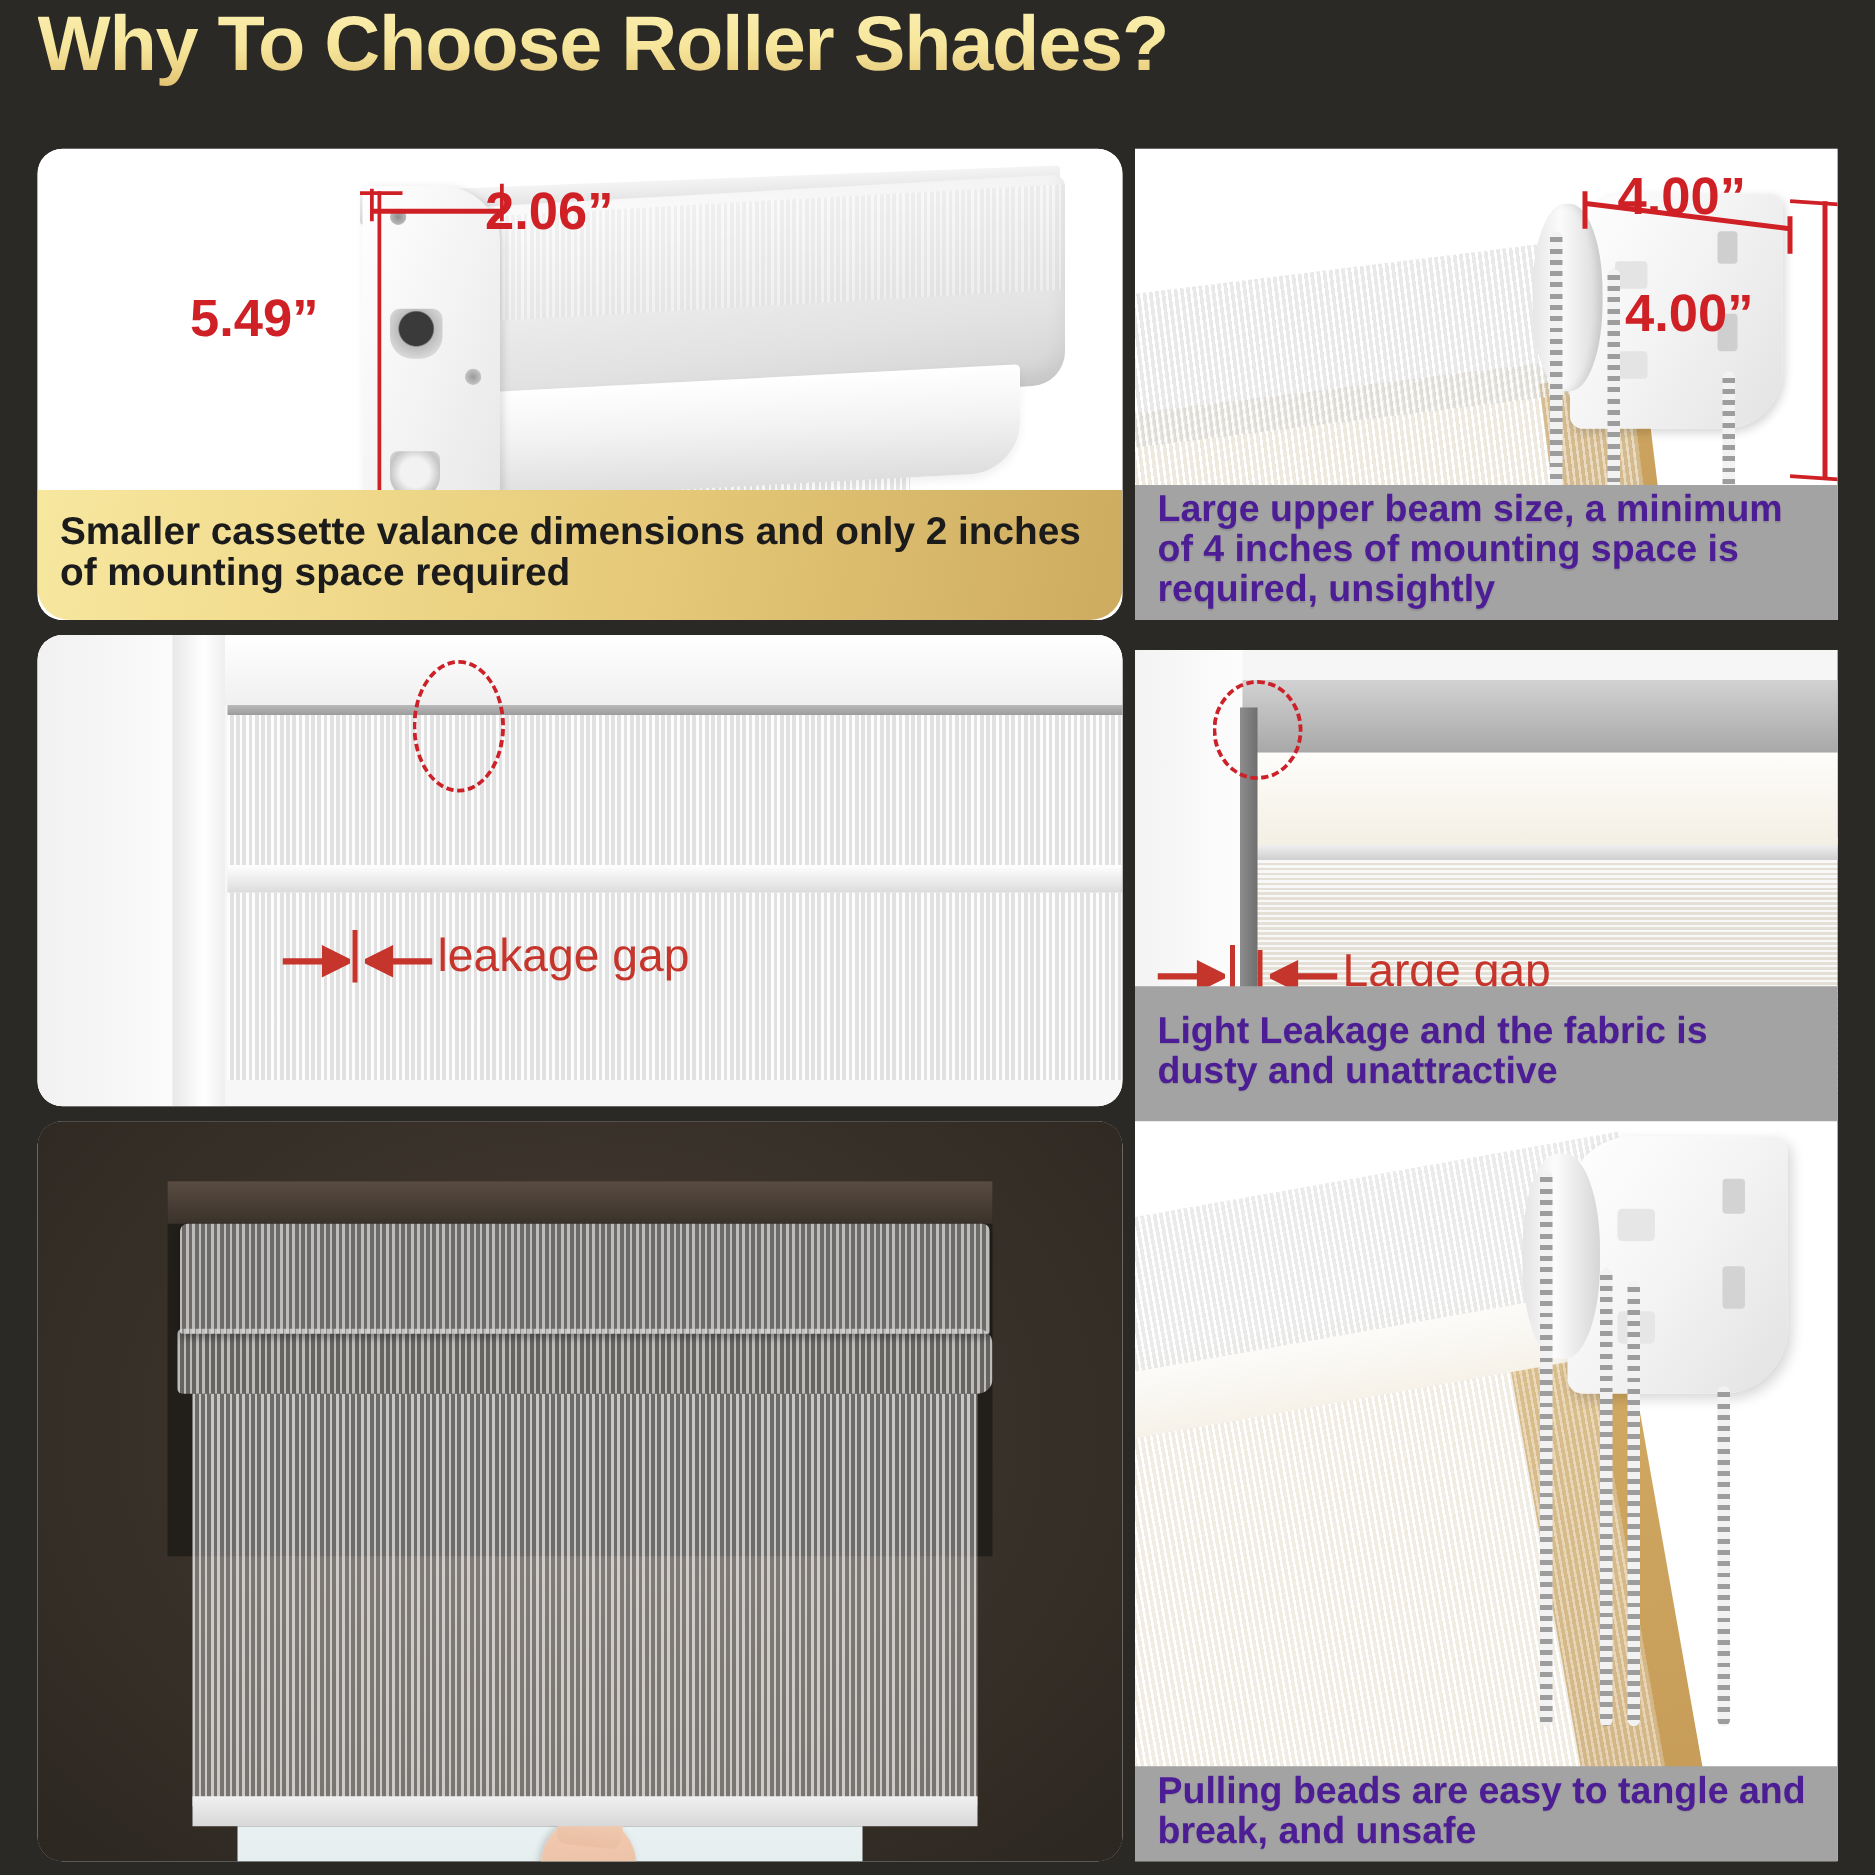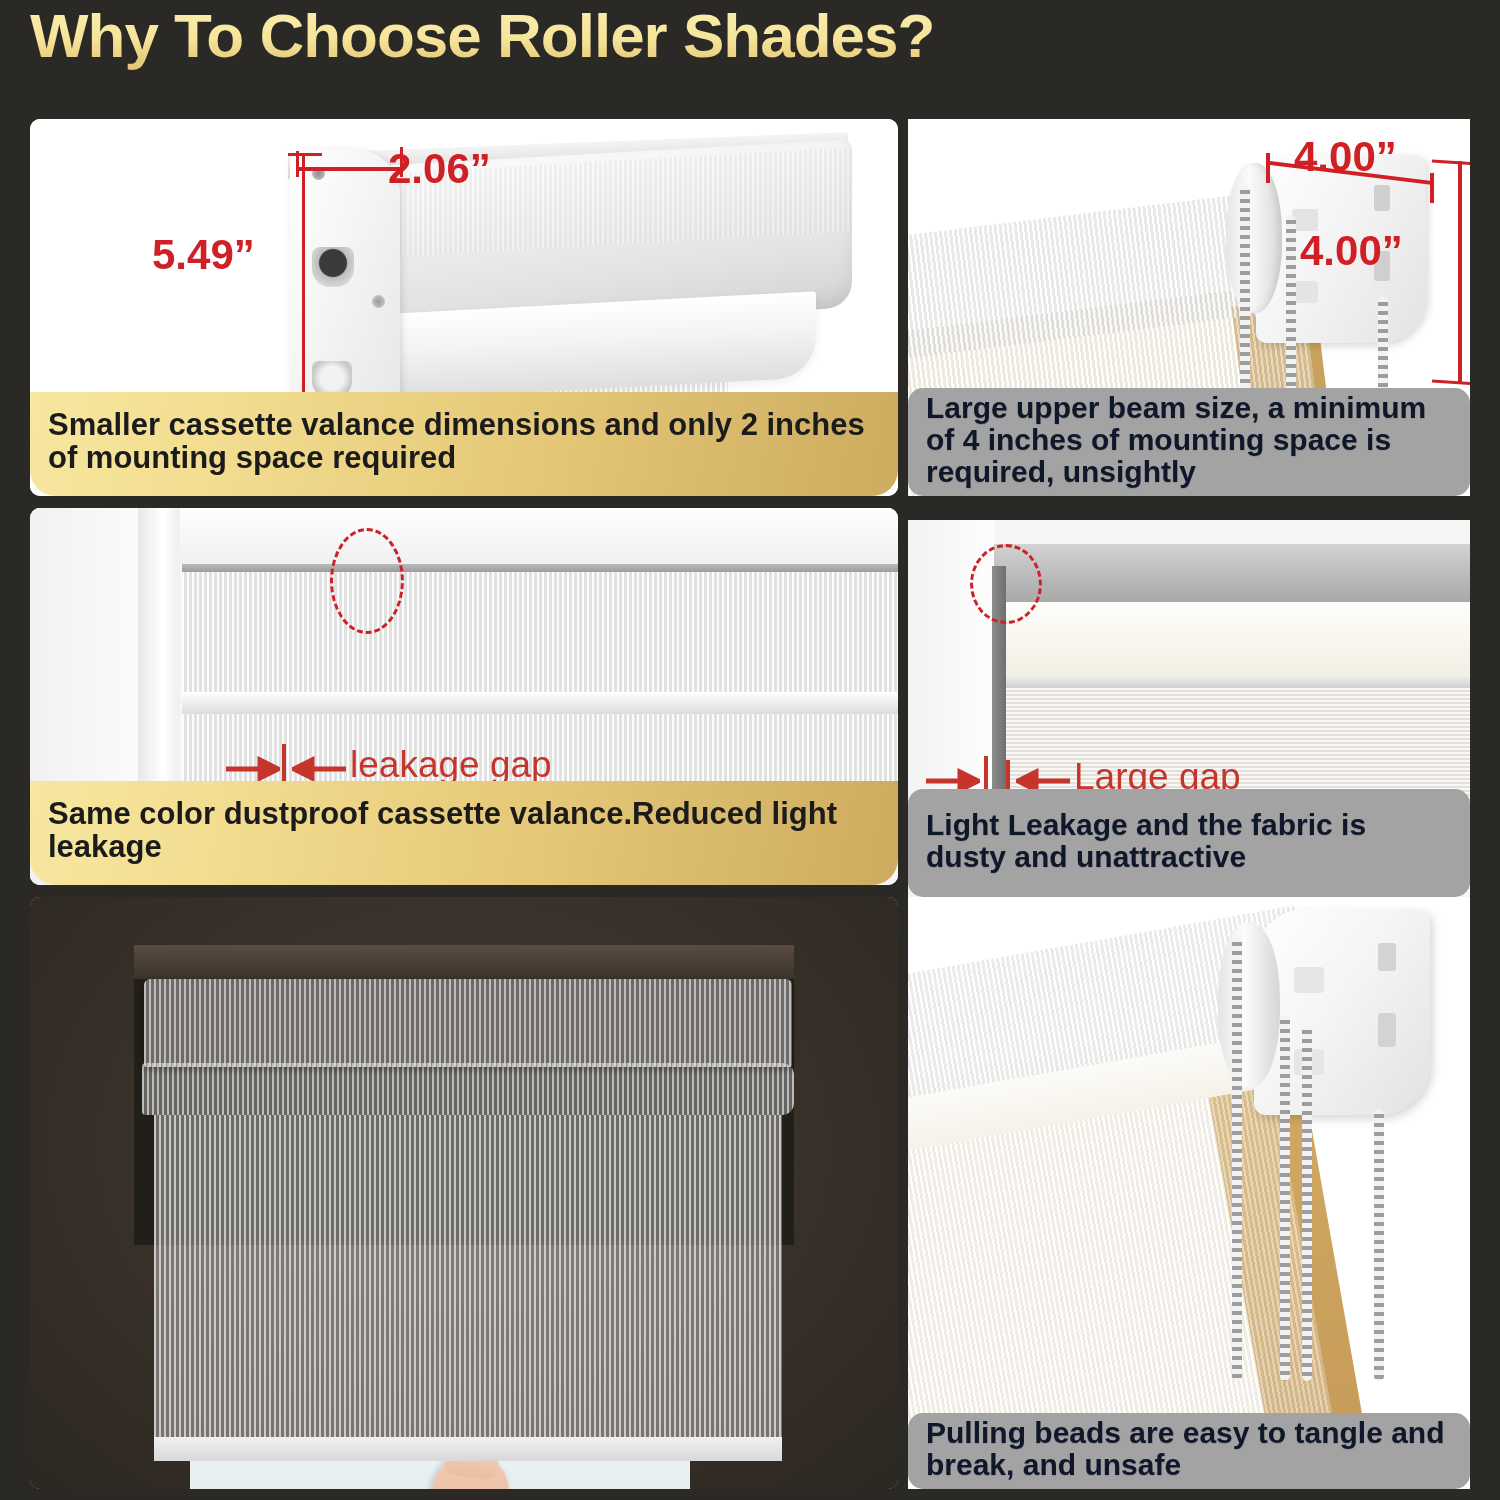--- a/index.html
+++ b/index.html
@@ -22,21 +22,21 @@
     background:linear-gradient(180deg,#fbf0b2 0%,#f6e59a 35%,#e2c272 65%,#cfae63 100%);
     -webkit-background-clip:text; background-clip:text;
     color:transparent; -webkit-text-fill-color:transparent;
     white-space:nowrap;
   }
 
   
   .grid{ position:absolute; left:0; top:108px; width:1500px; height:1392px; }
 
   .panel{ position:absolute; overflow:hidden; background:#fff; }
-  .panel.left  { left:30px;  width:868px; border-radius:10px; }
+  .panel.left  { left:30px;  width:868px; border-radius:20px; }
   .panel.right { left:908px; width:562px; border-radius:0; }
 
   .row1 { top:11px;  height:377px; }
   .row2 { top:400px; height:377px; }
   .row3 { top:789px; height:592px; }
 
   .panel.right.row1 { top:11px;  height:377px; }
   .panel.right.row2 { top:400px; height:377px;margin-top:12px; }
   .panel.right.row3 { top:789px; height:592px; }
 
@@ -51,24 +51,23 @@
     z-index:9;
   }
   .caption.gold{
     background:linear-gradient(100deg,#f7e79f 0%,#f2dd90 22%,#e5c878 58%,#cdab5f 100%);
     color:#1b1b1b;
     font-size:31px;
     border-bottom-left-radius:26px; border-bottom-right-radius:26px;
     height:104px;
   }
   .caption.gray{
-    background:#a3a3a3; color:#0f172a;
+    background:#a3a3a3; color:#4c1d95;
     font-size:30px; height:108px;
     text-shadow:0 1px 1px rgba(0,0,0,.12);
-    border-radius:15px;
   }
   .row3 .caption.gold{ height:116px; }
   .row3 .caption.gray{ height:76px; }
 
   
   .dim-label{
     position:absolute; color:#cf2026; font-weight:bold;
     font-family:"Liberation Sans", sans-serif; white-space:nowrap;
   }
   .dim-line{ position:absolute; background:#cf2026; }
@@ -401,21 +400,20 @@
 
       <svg style="position:absolute; left:196px; top:248px;" width="54" height="26">
         <path d="M0 13 L34 13 M34 4 L52 13 L34 22 Z" fill="#c5352c" stroke="#c5352c" stroke-width="5"></path>
       </svg>
       <div class="dim-line" style="left:252px; top:236px; width:4px; height:42px; background:#c5352c;"></div>
       <svg style="position:absolute; left:262px; top:248px;" width="54" height="26">
         <path d="M54 13 L20 13 M20 4 L2 13 L20 22 Z" fill="#c5352c" stroke="#c5352c" stroke-width="5"></path>
       </svg>
       <div class="ann-red" style="left:320px; top:236px; font-size:37px;">leakage gap</div>
     </div>
-    <div class="caption gold">Same color dustproof cassette valance.Reduced light leakage</div>
   </div>
 
   <div class="panel right row2">
     <div class="art">
       <div class="p2r-bg"></div>
       <div class="p2r-wall"></div>
       <div class="p2r-tan"></div>
       <div class="p2r-edge"></div>
       <div class="p2r-white"></div>
       <div class="p2r-tube"></div>

